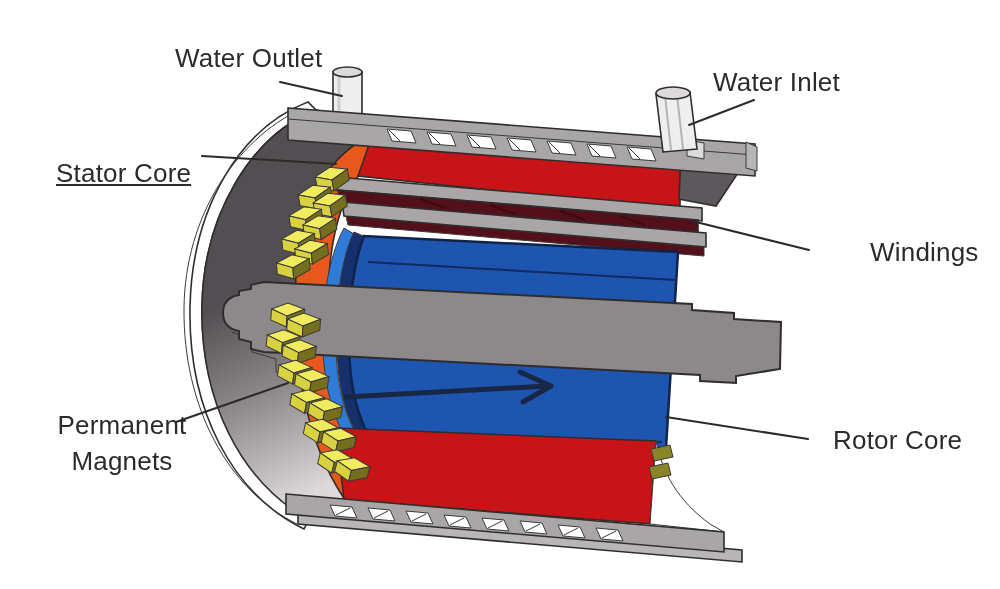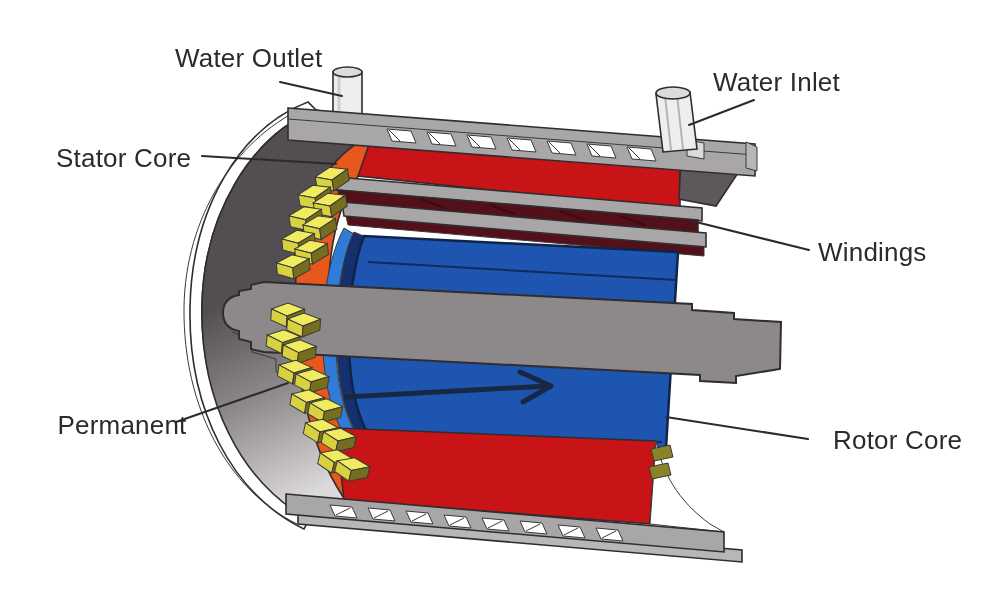--- a/index.html
+++ b/index.html
@@ -190,20 +190,21 @@
     <line x1="754" y1="100" x2="689" y2="125"></line>
     <line x1="202" y1="156" x2="336" y2="164"></line>
     <line x1="809" y1="250" x2="692" y2="221"></line>
     <line x1="176" y1="422" x2="288" y2="383"></line>
     <line x1="808" y1="439" x2="666" y2="417"></line>
   </g>
 </svg>
 
 <div class="lbl" style="left:175px; top:43px;">Water Outlet</div>
 <div class="lbl" style="left:713px; top:67px;">Water Inlet</div>
-<div class="lbl" style="left:56px;  top:143px;">Stator Core</div>
-<div class="lbl" style="left:818px; top:237px;text-align:center;">Windings</div>
+<div class="lbl" style="left:56px;  top:158px;text-decoration:underline;">Stator Core</div>
+<div class="lbl" style="left:870px; top:237px;text-align:center;">Windings</div>
 <div class="lbl lbl2" style="left:32px; top:407px;margin-left:20px;">
   <div>Permanent</div>
+  <div>Magnets</div>
 </div>
 <div class="lbl" style="left:817px; top:425px;margin-left:16px;">Rotor Core</div>
 
 </div>
 
 </body></html>

